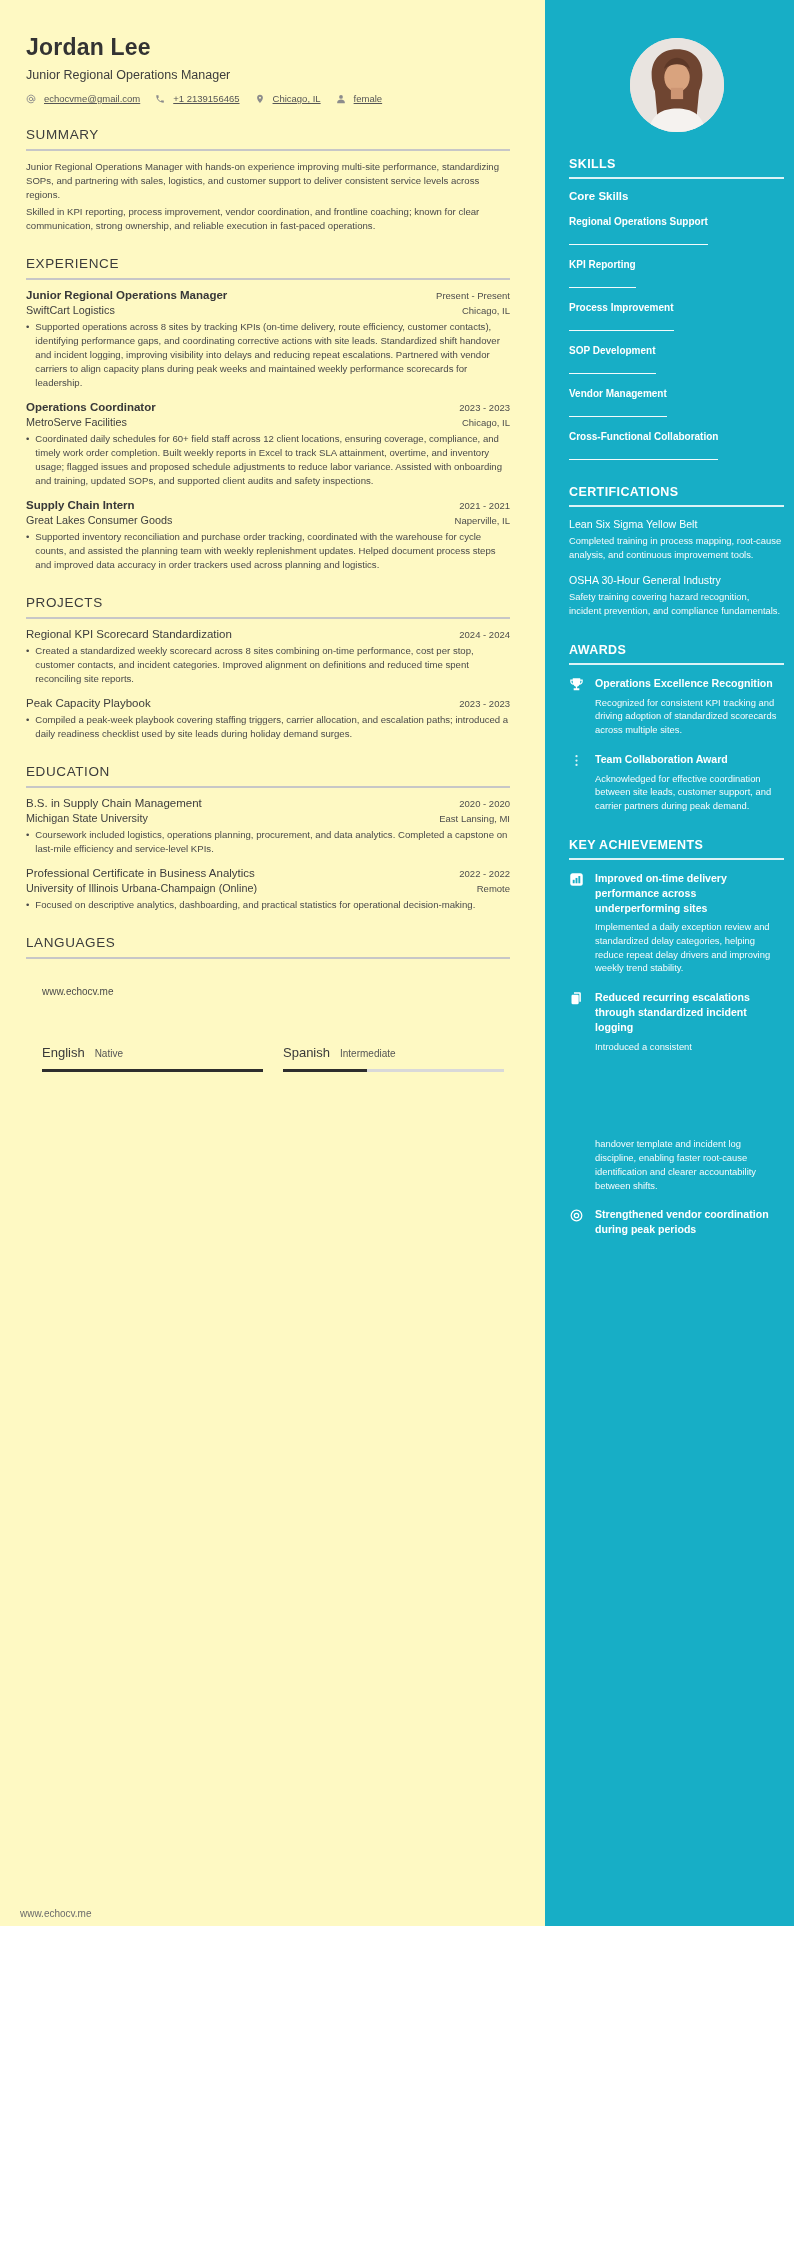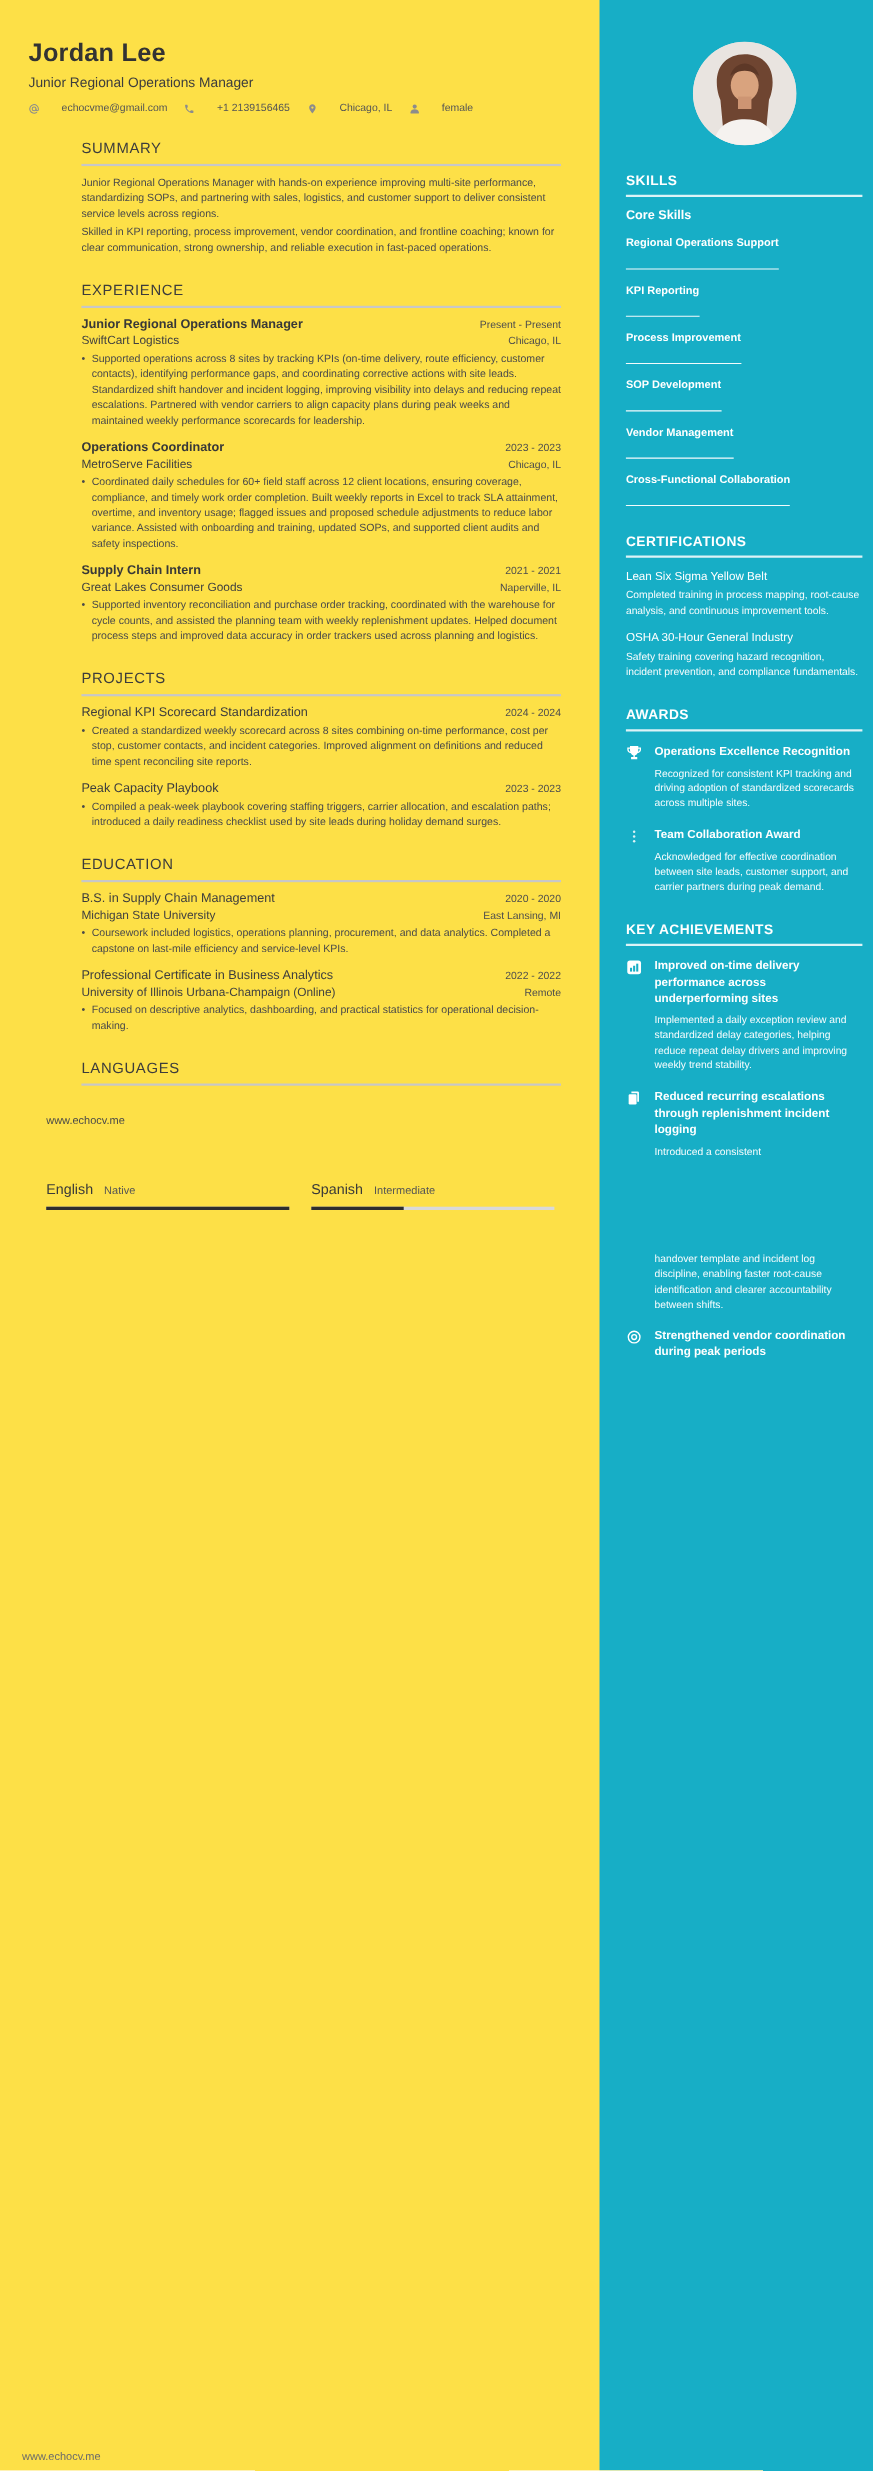--- a/index.html
+++ b/index.html
@@ -1,26 +1,26 @@
 <!DOCTYPE html>
 <html><head>
 <meta charset="utf-8">
 <style>
   html,body{margin:0;padding:0;background:#ffffff;}
   body{font-family:"Liberation Sans","DejaVu Sans",sans-serif;}
-  .page{position:relative;width:794px;height:2246px;background:#fde047;overflow:hidden;}
+  .page{position:relative;width:794px;height:1926px;background:#fef9c3;overflow:hidden;}
 
   
   .main{position:absolute;left:26px;top:34px;width:484px;color:#474747;}
   .name{font-size:23px;font-weight:bold;color:#333333;letter-spacing:.2px;}
   .job-title{font-size:12.5px;color:#3d3d3d;margin-top:7px;}
   .contact{display:flex;gap:15px;margin-top:11px;align-items:center;font-size:9.5px;color:#555555;}
-  .ci{display:flex;align-items:center;gap:20px;}
+  .ci{display:flex;align-items:center;gap:8px;text-decoration:underline;}
   .ci svg{display:block;}
-  .sec{margin-top:23px;margin-left:48px;}
+  .sec{margin-top:23px;}
   .sec-h{font-size:13.5px;color:#3c3c3c;letter-spacing:.6px;padding-bottom:7px;border-bottom:2px solid #c7c7c7;margin-bottom:9px;}
   .para{font-size:9.6px;line-height:1.46;color:#4a4a4a;margin:0 0 3px 0;}
   .entry{margin-bottom:11px;}
   .row{display:flex;justify-content:space-between;align-items:baseline;}
   .etitle{font-size:11.5px;font-weight:bold;color:#383838;}
   .ptitle{font-size:11.5px;font-weight:normal;color:#3d3d3d;}
   .edates{font-size:9.5px;color:#4d4d4d;white-space:nowrap;margin-left:12px;}
   .ecompany{font-size:10.8px;color:#404040;}
   .subrow{margin-top:3px;}
   .eloc{font-size:9.5px;color:#4d4d4d;white-space:nowrap;margin-left:12px;}
@@ -331,21 +331,21 @@
       </div>
 
       <div class="ico-item">
         <div class="ico">
           <svg width="15" height="15" viewBox="0 0 24 24" fill="#ffffff">
               <path d="M8 2h9a2 2 0 0 1 2 2v13h-2.5V4.5H8V2z"></path>
               <rect x="4" y="6" width="11.5" height="15" rx="1.8"></rect>
             </svg>
         </div>
         <div>
-          <div class="ico-t">Reduced recurring escalations through replenishment incident logging</div>
+          <div class="ico-t">Reduced recurring escalations through standardized incident logging</div>
           <div class="ico-d">Introduced a consistent</div>
           <div class="page-gap"></div>
           <div class="ico-d">handover template and incident log discipline, enabling faster root-cause identification and clearer accountability between shifts.</div>
         </div>
       </div>
 
       <div class="ico-item">
         <div class="ico">
           <svg width="15" height="15" viewBox="0 0 24 24" fill="none" stroke="#ffffff" stroke-width="2">
               <circle cx="12" cy="12" r="8.5"></circle>

